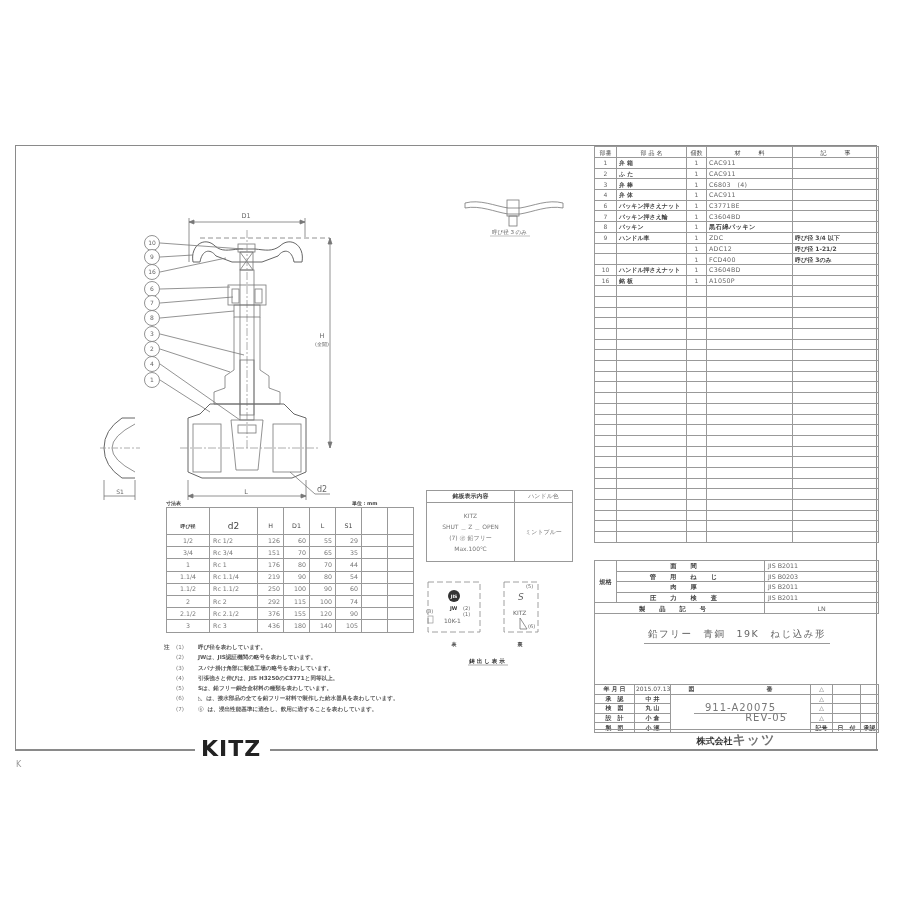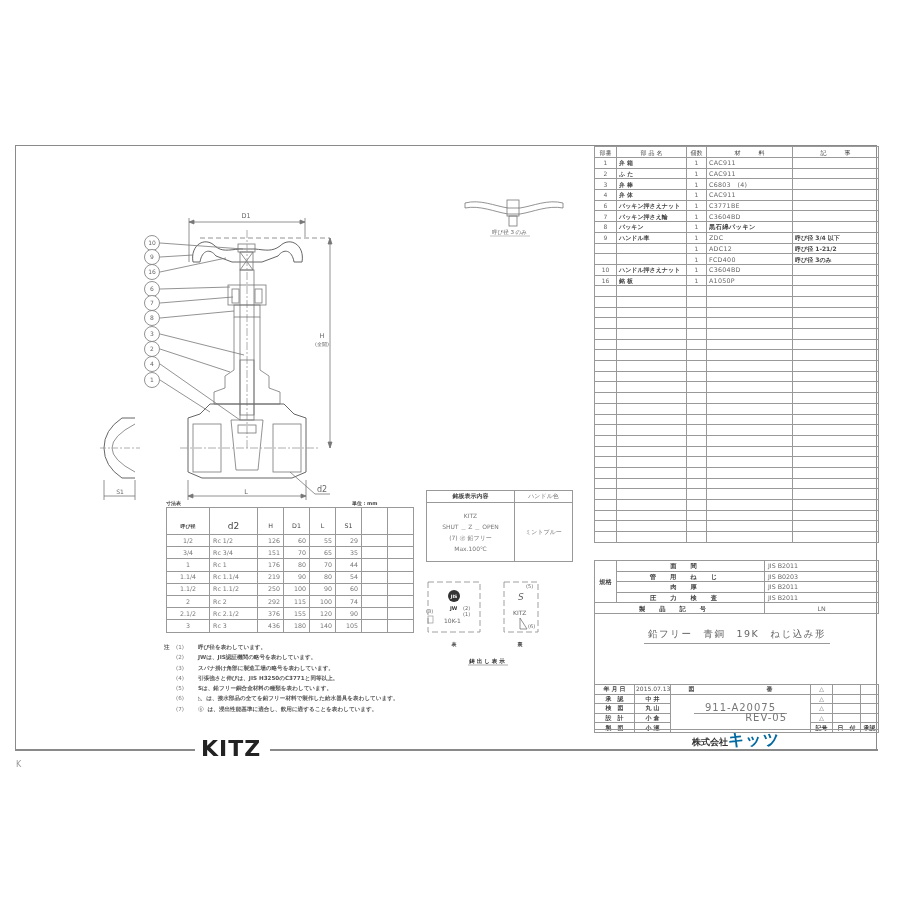--- a/index.html
+++ b/index.html
@@ -30,21 +30,21 @@
   .title1 span.u{display:inline-block;border-bottom:0.8px solid #999;padding:0 4px 2px;}
   .title2{position:absolute;left:0;width:284px;top:40px;text-align:center;font-size:8.5px;color:#666;letter-spacing:1px;}
   .title2 span.u{display:inline-block;border-bottom:0.8px solid #999;padding:0 20px 2px;}
   
   .appr{position:absolute;left:594px;top:684px;width:284px;}
   .appr table{width:284px;table-layout:fixed;font-size:6px;padding-left:39px;}
   .appr td{border:0.8px solid #999;height:8.6px;padding:0 1px;line-height:8px;color:#555;text-align:center;white-space:nowrap;overflow:hidden;}
   .appr td.b{font-weight:bold;color:#444;}
   .dwgno{font-size:10px;color:#777;letter-spacing:1px;}
   .company{position:absolute;left:594px;top:729px;width:284px;height:20px;text-align:center;font-size:9px;color:#333;font-weight:bold;line-height:20px;border-top:0.8px solid #999;}
-  .company .big{font-size:16px;font-weight:bold;color:#0369a1;letter-spacing:1px;}
+  .company .big{font-size:13px;font-weight:bold;color:#737373;letter-spacing:1px;}
   
   .dims{position:absolute;left:166px;top:507px;}
   .dims-cap{position:absolute;left:166px;top:500px;font-size:5px;color:#444;font-weight:bold;}
   .dims-unit{position:absolute;left:352px;top:500px;font-size:5px;color:#444;font-weight:bold;}
   .dims table{font-size:6.3px;table-layout:fixed;}
   .dims td{border:0.8px solid #999;height:11.2px;padding:0 3px;line-height:10px;color:#777;}
   .dims tr.head td{height:23px;vertical-align:bottom;padding-bottom:3px;text-align:center;color:#444;}
   .dims td.c{text-align:center;}
   .dims td.r{text-align:right;}
   

